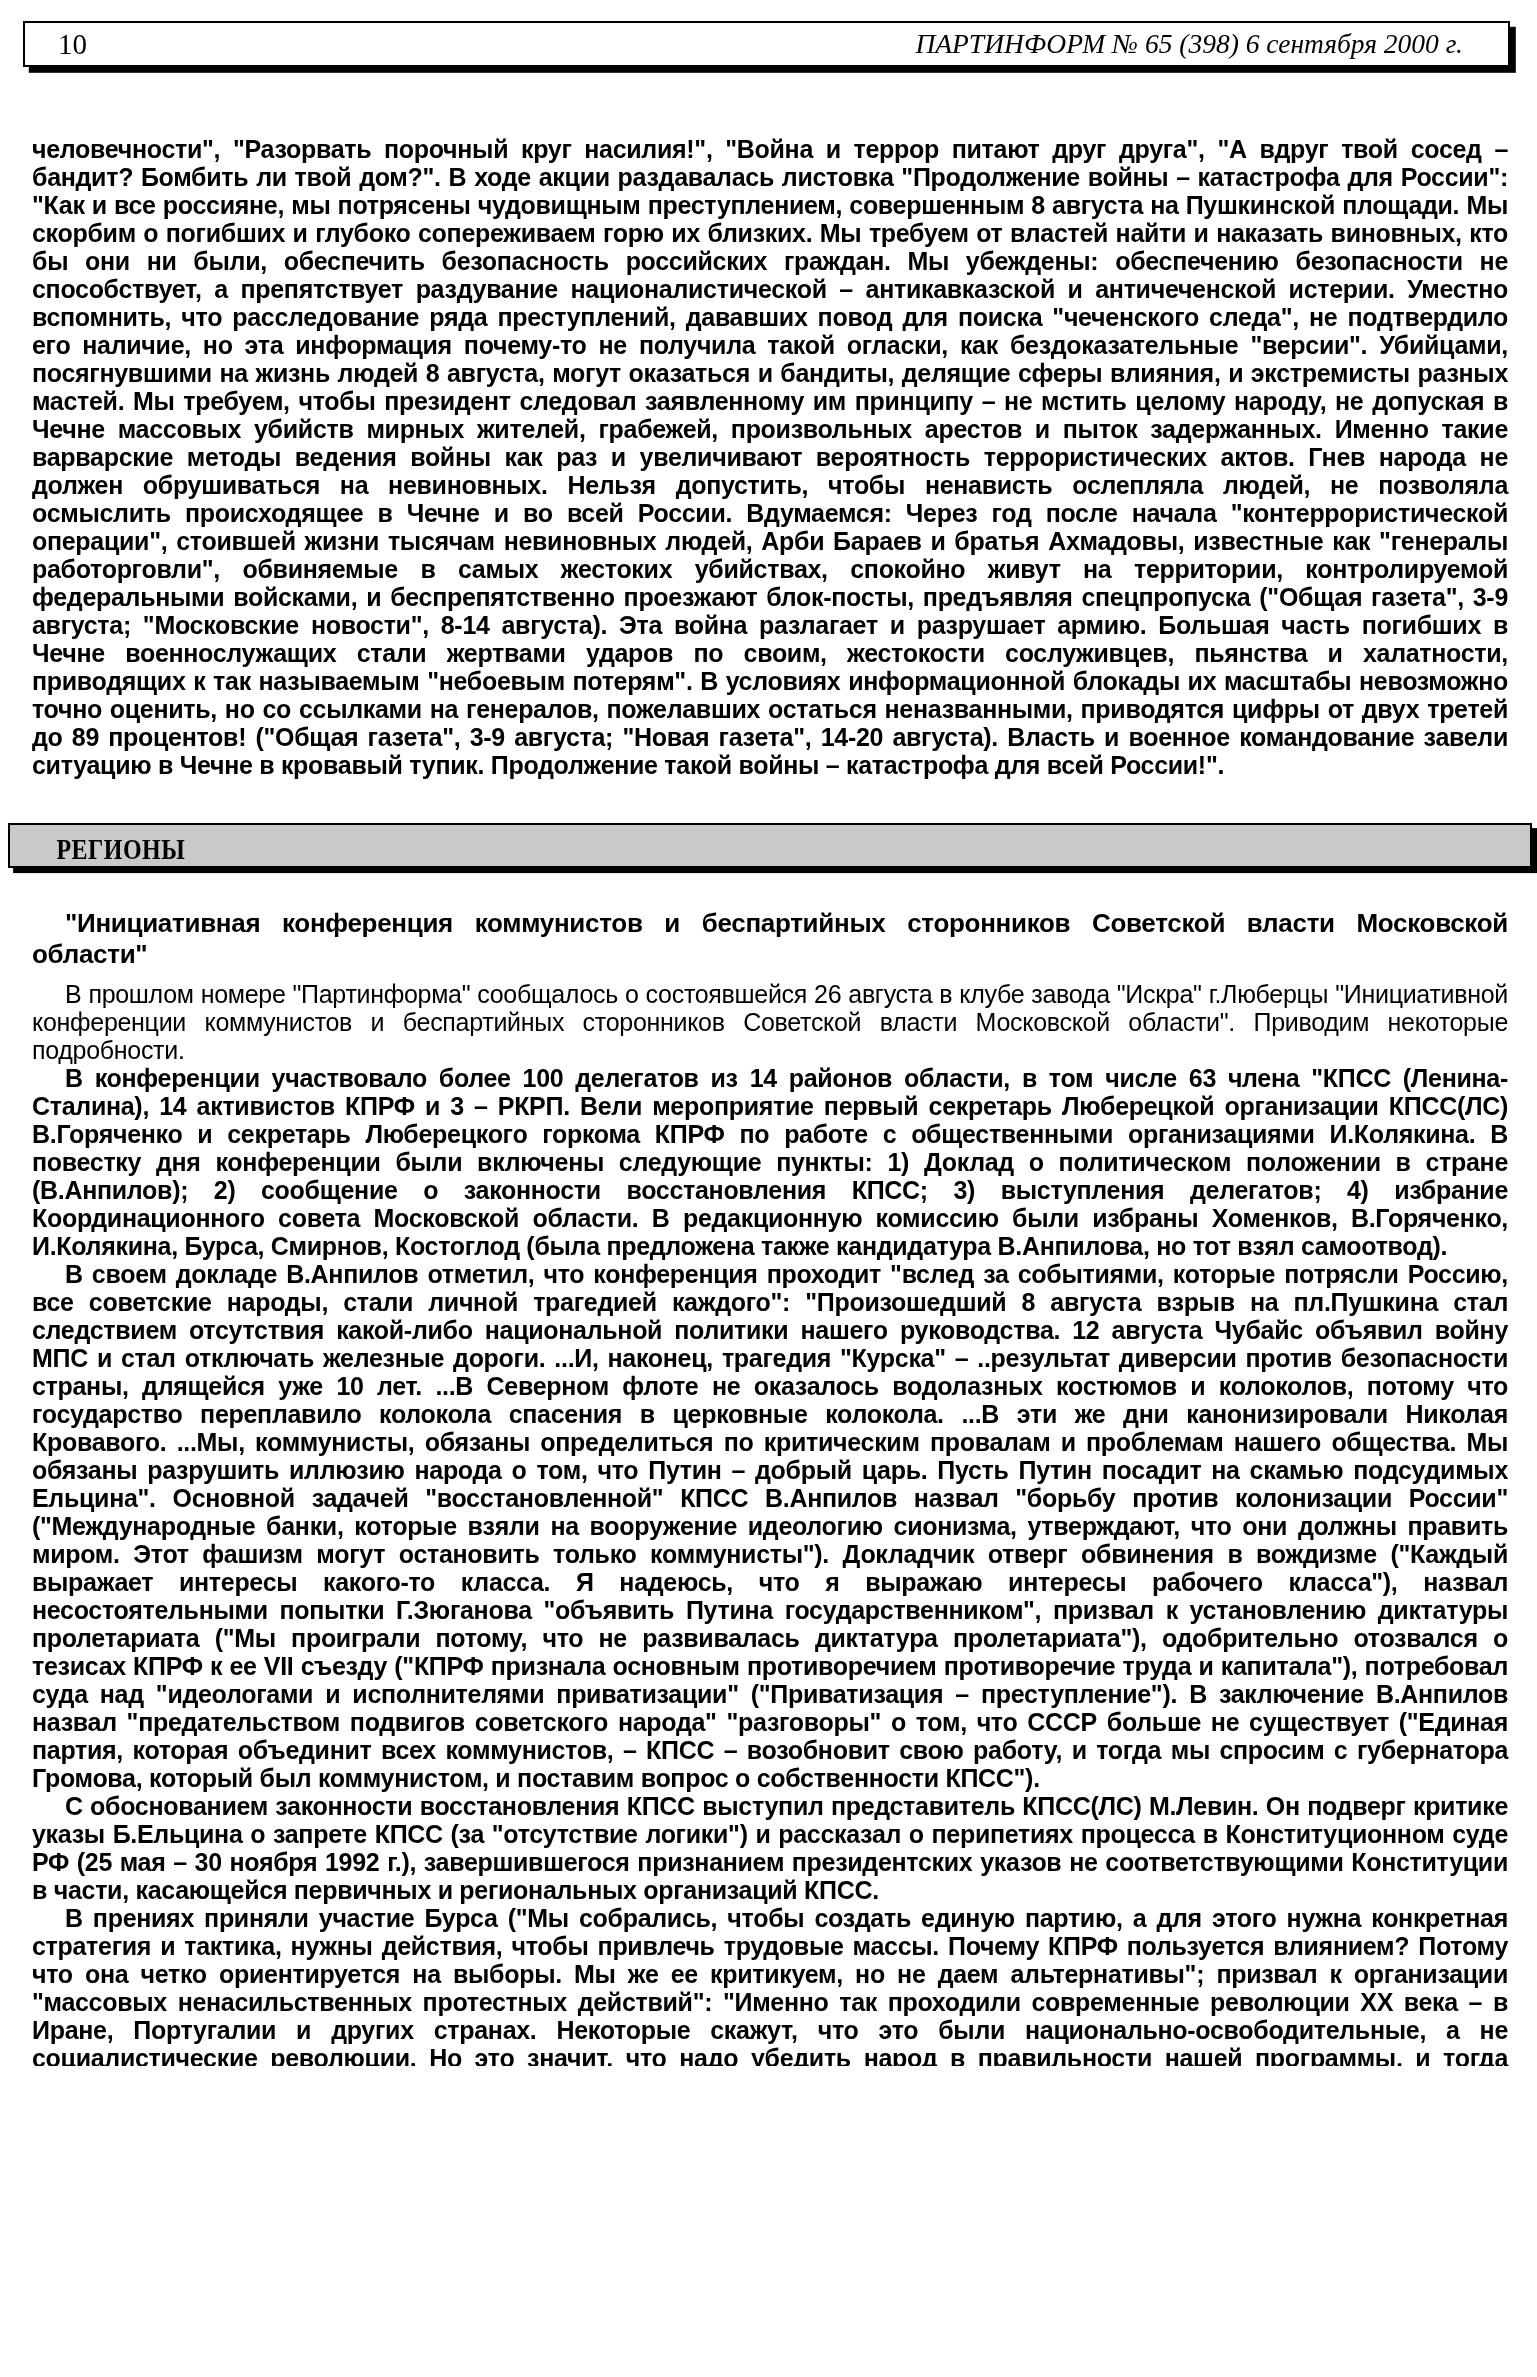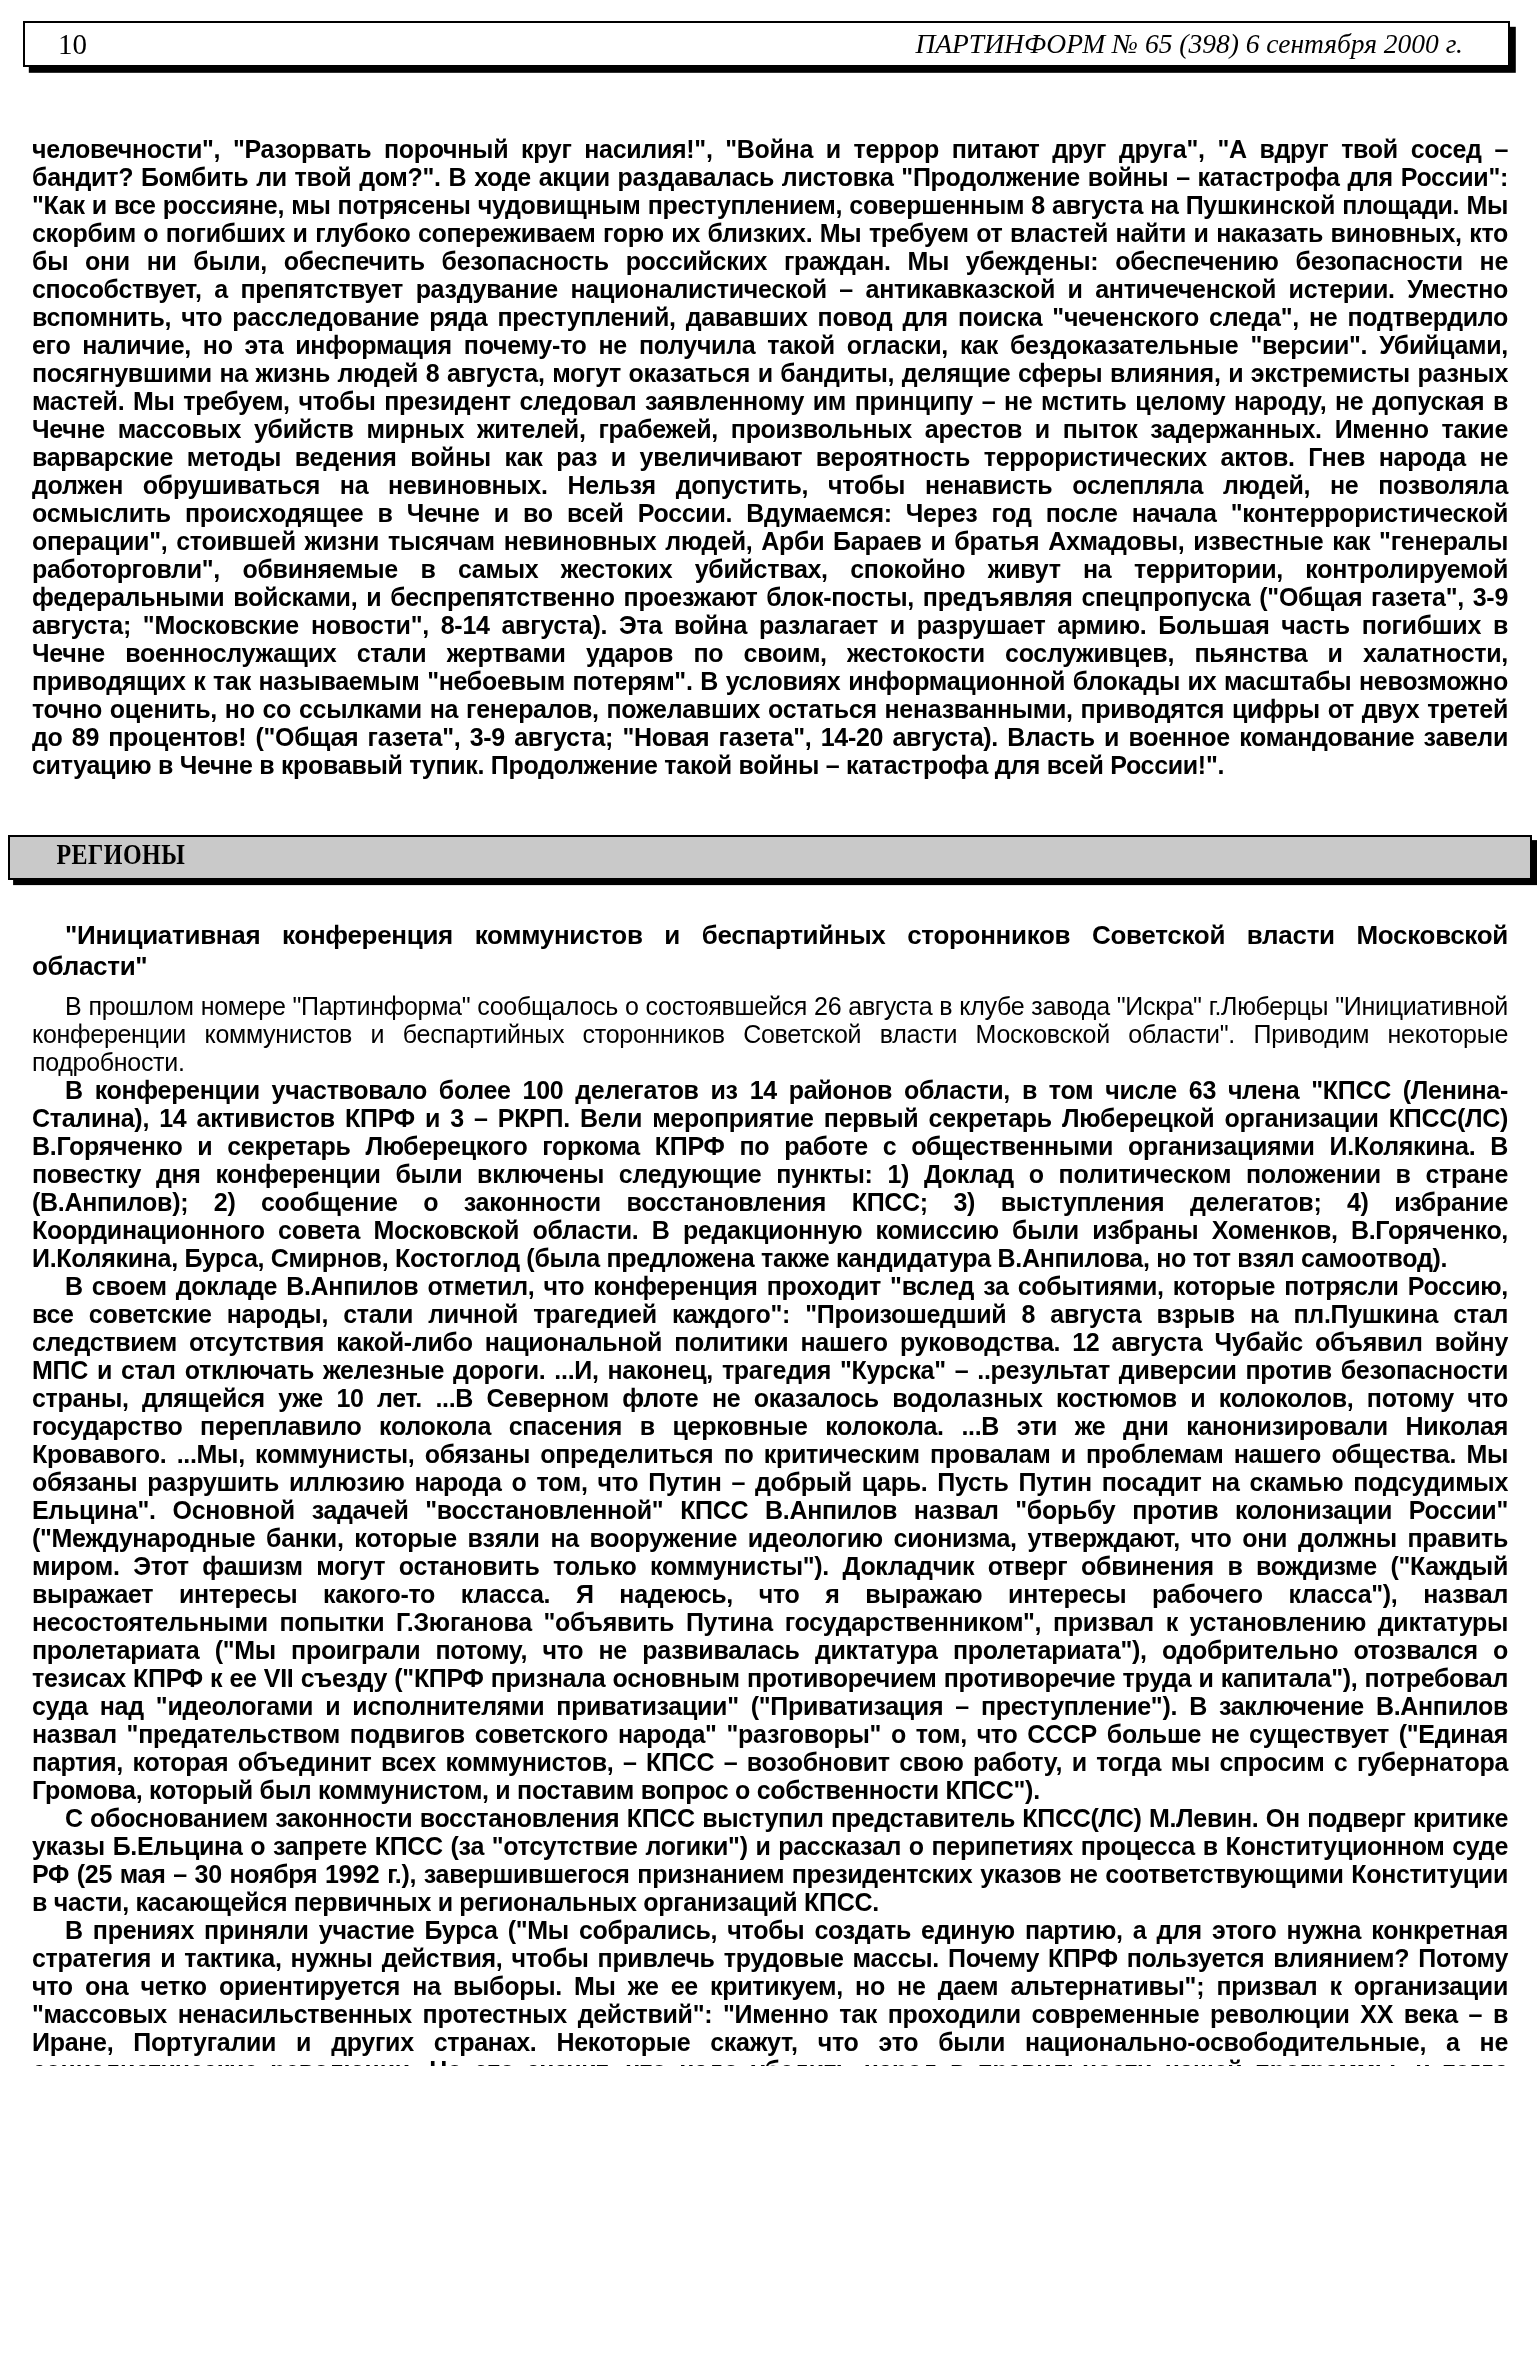--- a/index.html
+++ b/index.html
@@ -27,23 +27,23 @@
 
   .bodytext {
     font-size:25px; line-height:28px; font-weight:bold;
     text-align:justify; letter-spacing:-0.3px; text-indent:33px;
   }
   .no-indent { text-indent:0; }
   .regular { font-weight:normal; }
 
   
   .section-bar {
-    margin:56px -24px 0 -24px; height:45px;
+    margin:44px -24px 0 -24px; height:45px;
     background:#c9c9c9; border:2.6px solid #000; box-shadow:5.1px 5.1px 0 #000;
-    display:flex; align-items:flex-start;
+    display:flex; align-items:flex-end;
   }
   .section-title {
     font-family:"Liberation Serif", serif; font-weight:bold;
     font-size:30px; padding-left:58px; letter-spacing:0.6px;
     transform:scaleX(0.8); transform-origin:left center; white-space:nowrap;
   }
 
   
   .headline {
     margin-top:40px; font-size:26px; line-height:31px; font-weight:bold;

